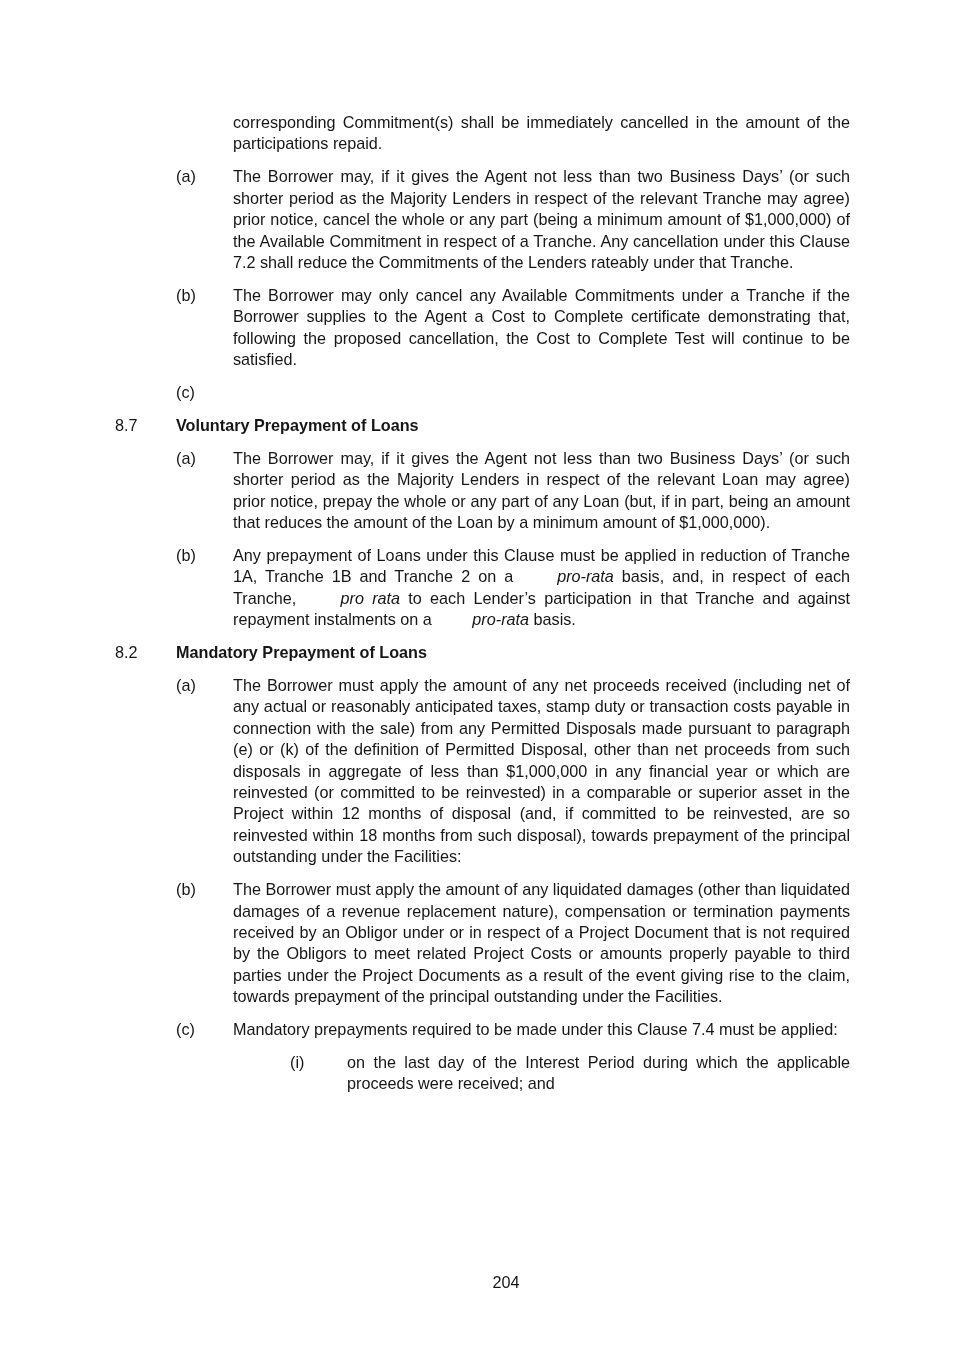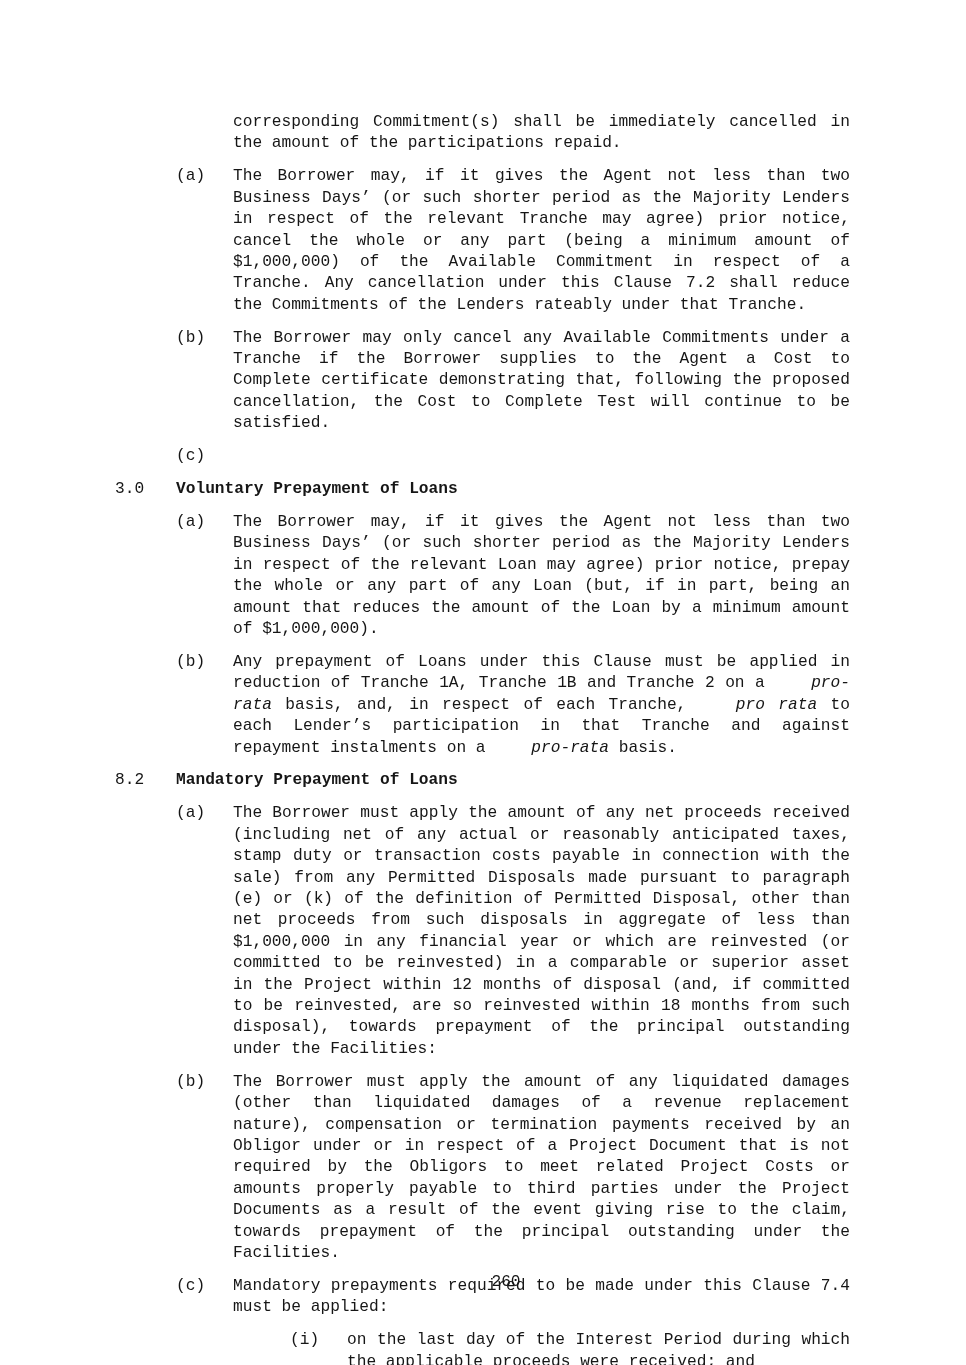--- a/index.html
+++ b/index.html
@@ -6,21 +6,21 @@
     margin: 0;
     padding: 0;
     background: #ffffff;
   }
   .page {
     position: relative;
     width: 966px;
     height: 1365px;
     background: #ffffff;
     color: #161616;
-    font-family: Liberation Mono, monospace;
+    font-family: Liberation Sans, sans-serif;
     font-size: 16.2px;
     line-height: 21.4px;
     overflow: hidden;
   }
   .content {
     padding: 112px 116px 0 115px;
   }
   .block {
     margin-bottom: 11.5px;
   }
@@ -88,21 +88,21 @@
         <span class="text"><span>The Borrower may, if it gives the Agent not less than two Business Days’ (or such shorter period as the Majority Lenders in respect of the relevant Tranche may agree) prior notice, cancel the whole or any part (being a minimum amount of $1,000,000) of the Available Commitment in respect of a Tranche.  Any cancellation under this Clause 7.2 shall reduce the Commitments of the Lenders rateably under that Tranche.</span></span>
       </div>
       <div class="block item">
         <span class="label">(b)</span>
         <span class="text"><span>The Borrower may only cancel any Available Commitments under a Tranche if the Borrower supplies to the Agent a Cost to Complete certificate demonstrating that, following the proposed cancellation, the Cost to Complete Test will continue to be satisfied.</span></span>
       </div>
       <div class="block item">
         <span class="label">(c)</span>
       </div>
       <div class="block heading">
-        <span class="hnum">3.0</span>
+        <span class="hnum">8.7</span>
         <span class="htitle">Voluntary Prepayment of Loans</span>
       </div>
       <div class="block item">
         <span class="label">(a)</span>
         <span class="text"><span>The Borrower may, if it gives the Agent not less than two Business Days’ (or such shorter period as the Majority Lenders in respect of the relevant Loan may agree) prior notice, prepay the whole or any part of any Loan (but, if in part, being an amount that reduces the amount of the Loan by a minimum amount of $1,000,000).</span></span>
       </div>
       <div class="block item">
         <span class="label">(b)</span>
         <span class="text"><span>Any prepayment of Loans under this Clause must be applied in reduction of Tranche 1A, Tranche 1B and Tranche 2 on a </span><span class="italic">pro-rata</span><span> basis, and, in respect of each Tranche, </span><span class="italic">pro rata</span><span> to each Lender’s participation in that Tranche and against repayment instalments on a </span><span class="italic">pro-rata</span><span> basis.</span></span>
       </div>
@@ -120,14 +120,14 @@
       </div>
       <div class="block item">
         <span class="label">(c)</span>
         <span class="text"><span>Mandatory prepayments required to be made under this Clause 7.4 must be applied:</span></span>
       </div>
       <div class="block subitem">
         <span class="label">(i)</span>
         <span class="text"><span>on the last day of the Interest Period during which the applicable proceeds were received; and</span></span>
       </div>
     </div>
-  <div class="footer">260</div>
+  <div class="footer">204</div>
 </div>
 
 </body></html>

